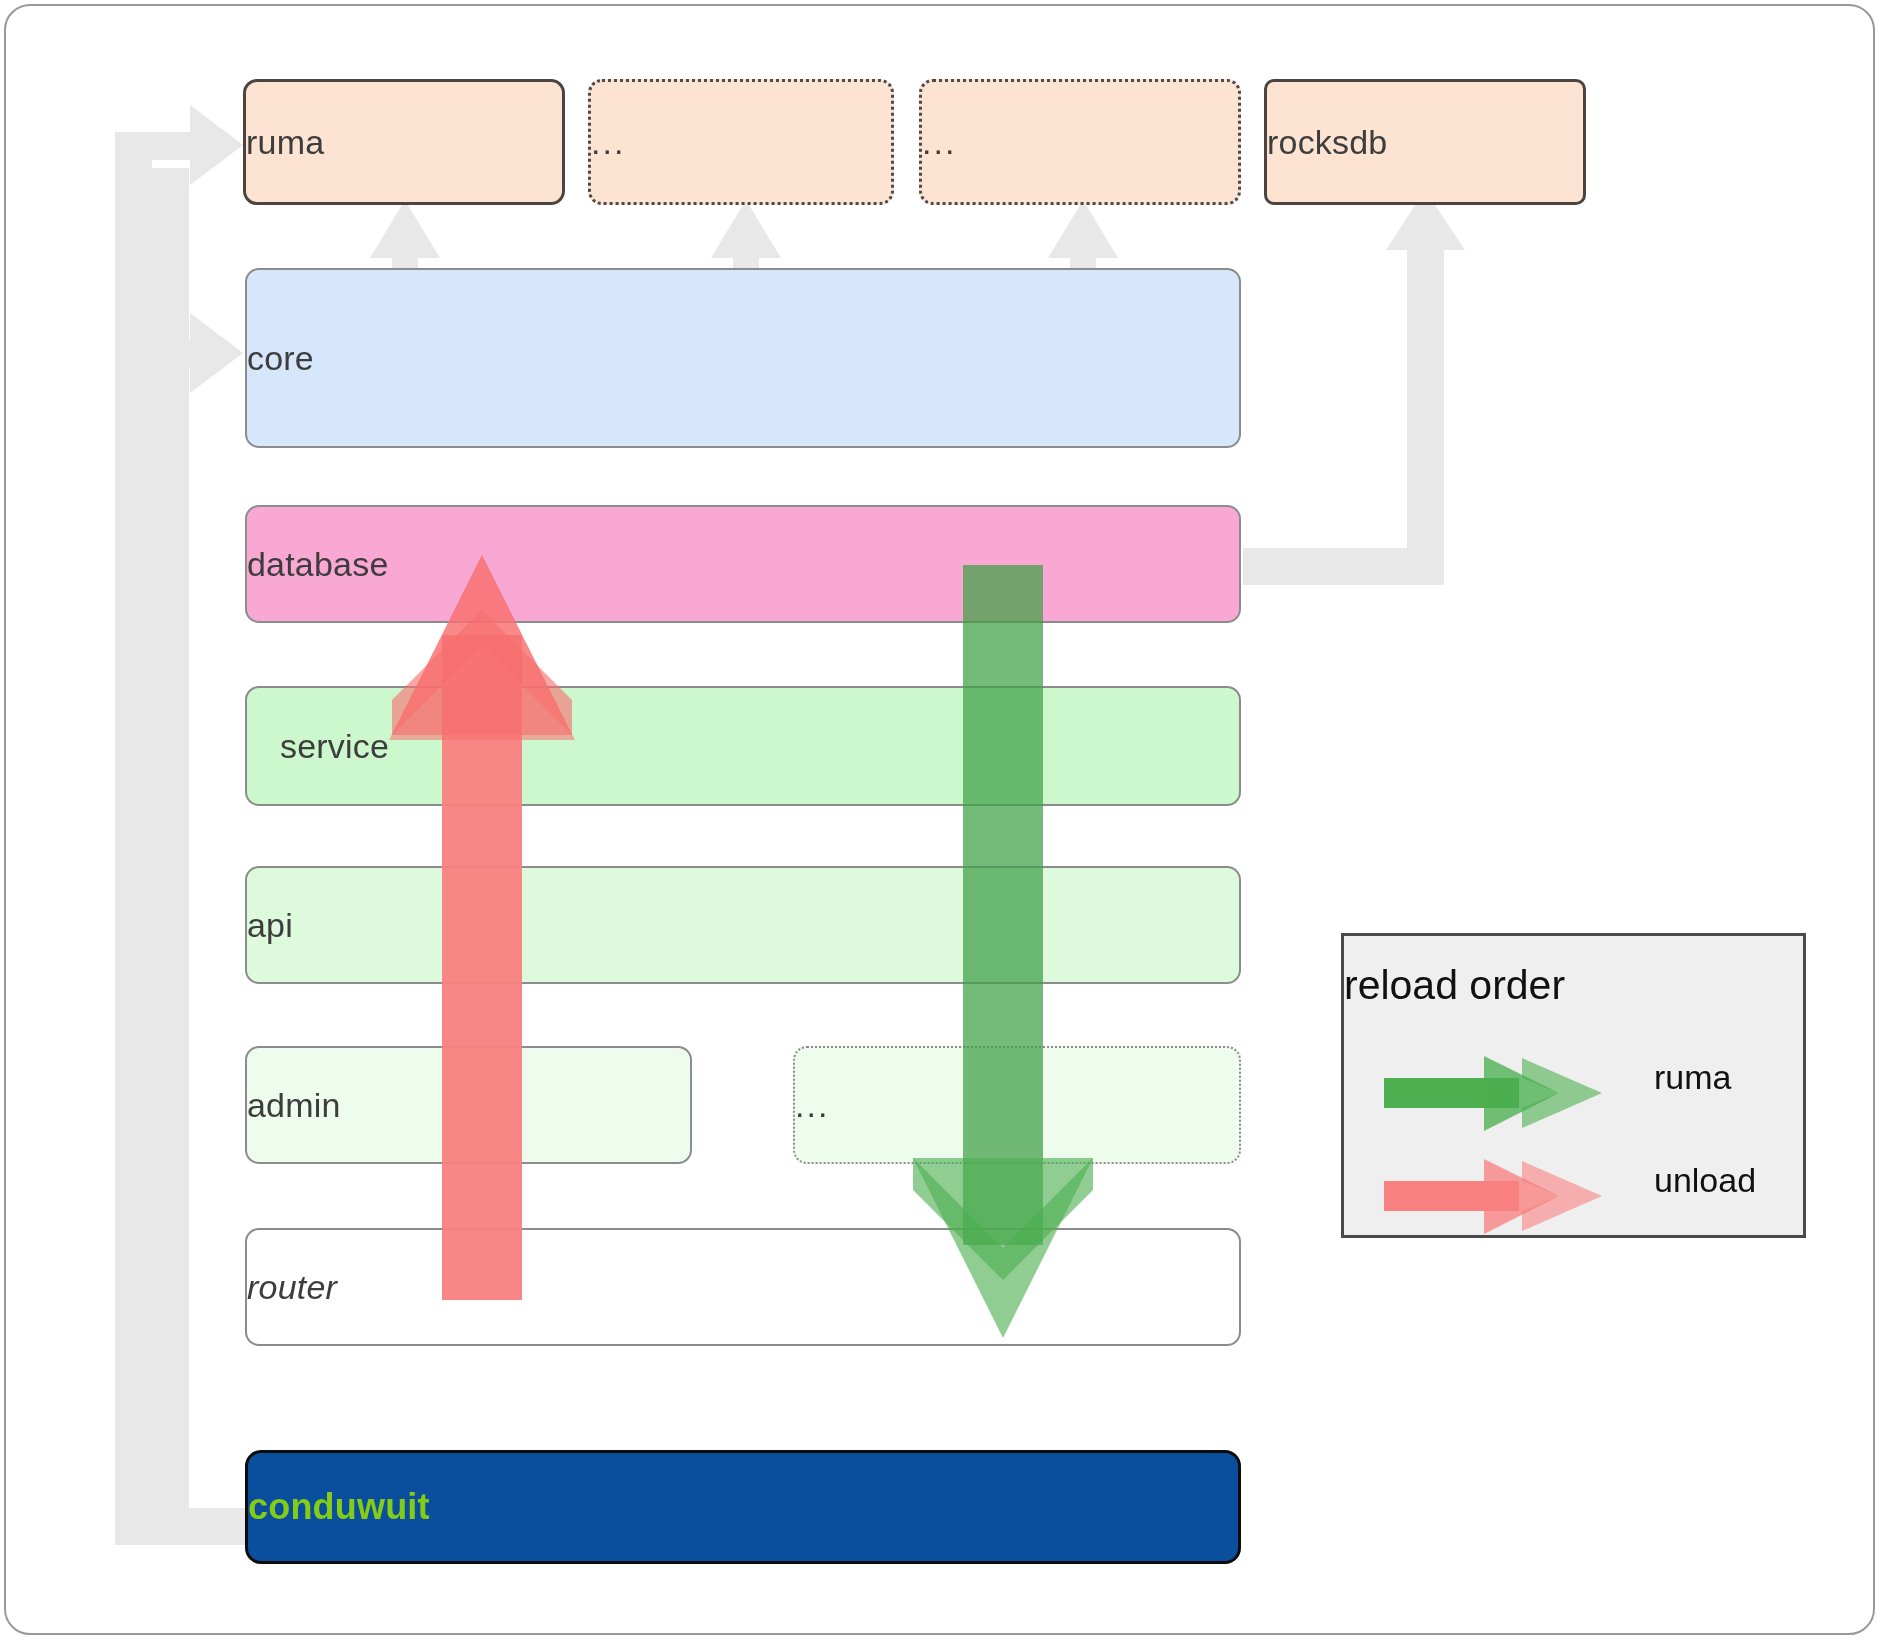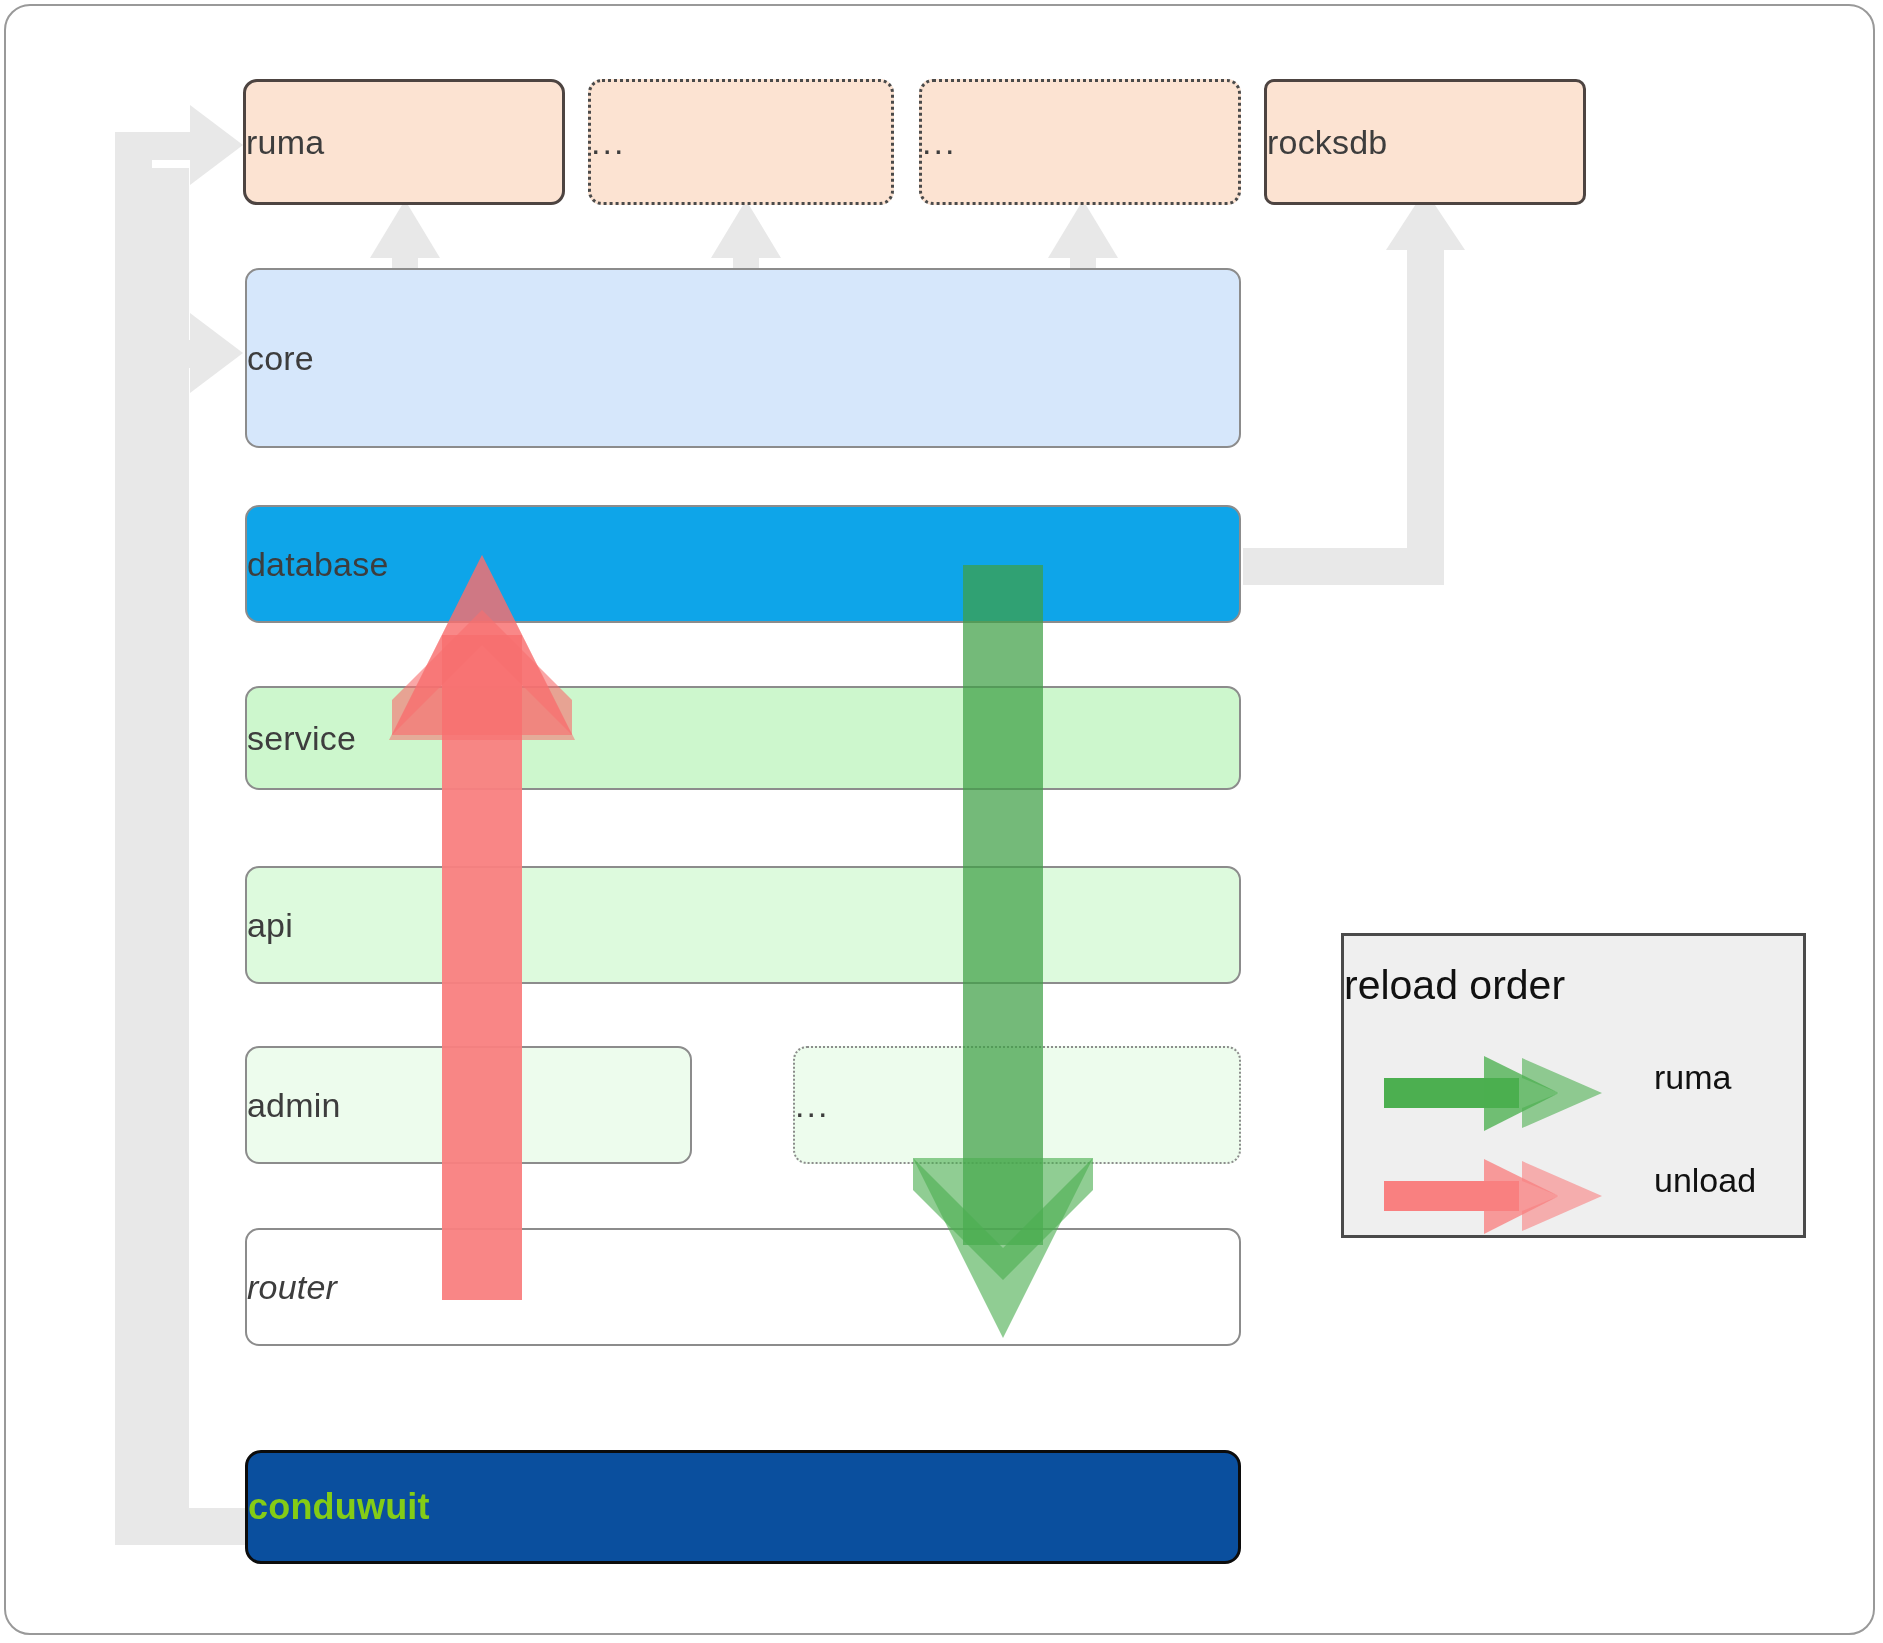--- a/index.html
+++ b/index.html
@@ -147,25 +147,25 @@
   </div>
 
   <div class="node dep" style="left:1264px; top:79px; width:322px; height:126px;border-radius:10px;">
     <span class="lbl">rocksdb</span>
   </div>
 
   <div class="node core-box" style="left:245px; top:268px; width:996px; height:180px;">
     <span class="lbl">core</span>
   </div>
 
-  <div class="node layer" style="left:245px; top:505px; width:996px; height:118px; background:#0ea5e9;">
+  <div class="node layer" style="left:245px; top:505px; width:996px; height:118px; background:#f9a8d4;">
     <span class="lbl">database</span>
   </div>
 
-  <div class="node layer" style="left:245px; top:686px; width:996px; height:104px; background:#cdf7cd;">
+  <div class="node layer" style="left:245px; top:686px; width:996px; height:120px; background:#cdf7cd;padding-left:33px;">
     <span class="lbl">service</span>
   </div>
 
   <div class="node layer" style="left:245px; top:866px; width:996px; height:118px; background:#ddfadd;">
     <span class="lbl">api</span>
   </div>
 
   <div class="node layer" style="left:245px; top:1046px; width:447px; height:118px; background:#edfced;">
     <span class="lbl">admin</span>
   </div>

